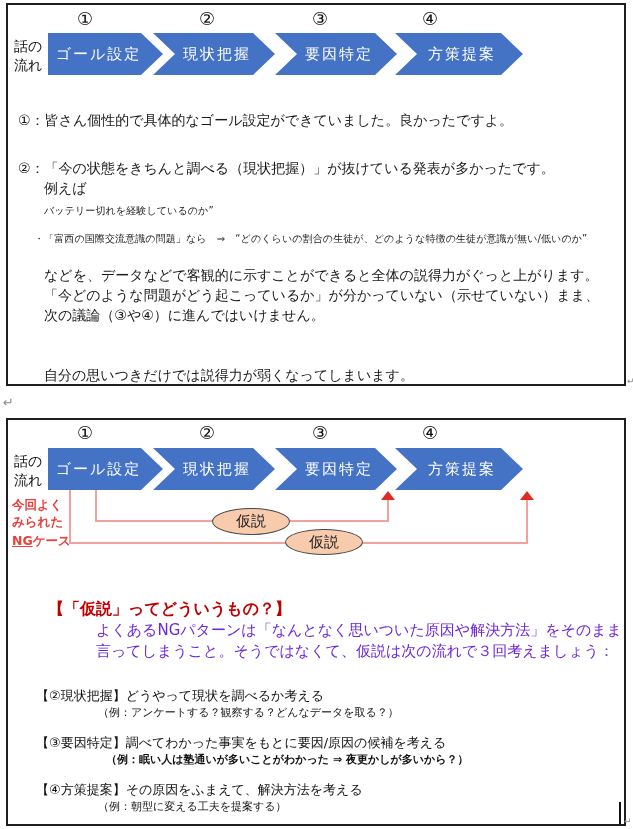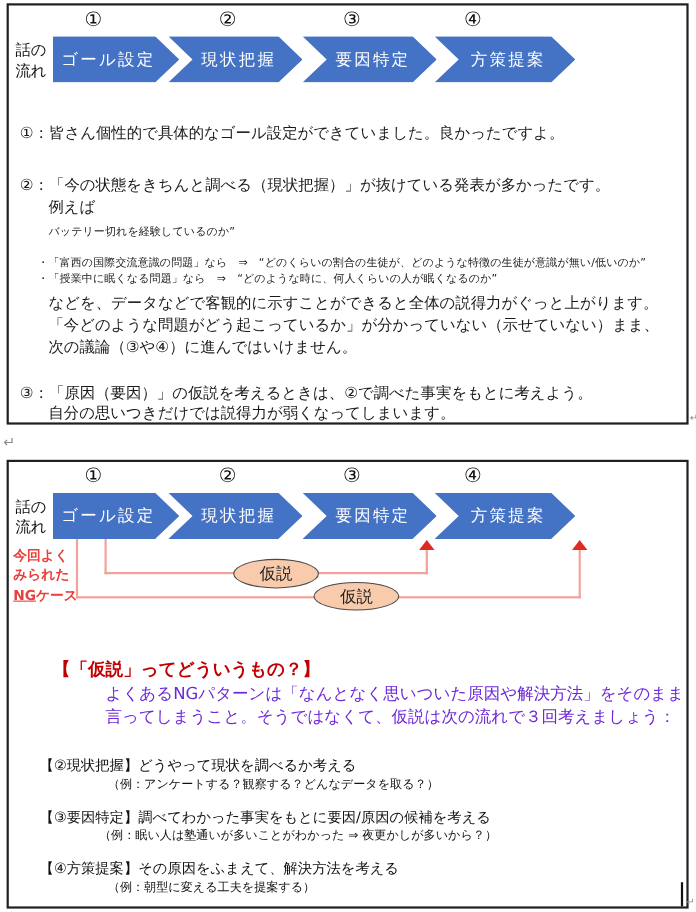--- a/index.html
+++ b/index.html
@@ -51,27 +51,25 @@
   <div class="arrow a-chev" style="left:153px;top:33px;width:122px;">現状把握</div>
   <div class="arrow a-chev" style="left:275px;top:33px;width:122px;">要因特定</div>
   <div class="arrow a-chev" style="left:395px;top:33px;width:128px;">方策提案</div>
 
   <div class="abs p14" style="left:18px;top:112px;">①：皆さん個性的で具体的なゴール設定ができていました。良かったですよ。</div>
   <div class="abs p14" style="left:18px;top:160px;">②：「今の状態をきちんと調べる（現状把握）」が抜けている発表が多かったです。</div>
   <div class="abs p14" style="left:44px;top:180px;">例えば</div>
 
   <div class="abs p10" style="left:44px;top:204px;">バッテリー切れを経験しているのか”</div>
   <div class="abs p10" style="left:34px;top:232px;">・「富西の国際交流意識の問題」なら　⇒　“どのくらいの割合の生徒が、どのような特徴の生徒が意識が無い/低いのか”</div>
-  <div class="abs p10" style="left:34px;top:246px;">・「授業中に眠くなる問題」なら　⇒　“どのような時に、何人くらいの人が眠くなるのか”</div>
 
   <div class="abs p14" style="left:44px;top:267px;">などを、データなどで客観的に示すことができると全体の説得力がぐっと上がります。</div>
   <div class="abs p14" style="left:44px;top:287px;">「今どのような問題がどう起こっているか」が分かっていない（示せていない）まま、</div>
   <div class="abs p14" style="left:44px;top:307px;">次の議論（③や④）に進んではいけません。</div>
 
-  <div class="abs p14" style="left:18px;top:349px;">③：「原因（要因）」の仮説を考えるときは、②で調べた事実をもとに考えよう。</div>
   <div class="abs p14" style="left:44px;top:367px;">自分の思いつきだけでは説得力が弱くなってしまいます。</div>
 
   <span class="abs pmark" style="left:627px;top:376px;font-size:9px;">↵</span>
   <span class="abs pmark" style="left:3px;top:395px;font-size:13px;">↵</span>
 
   <div class="panel panel-bottom"></div>
 
   <span class="num abs" style="left:85px;top:422px;">①</span>
   <span class="num abs" style="left:207px;top:422px;">②</span>
   <span class="num abs" style="left:320px;top:422px;">③</span>
@@ -103,21 +101,21 @@
   <div class="ellipse" style="left:285px;top:529px;width:78px;height:26px;">仮説</div>
 
   <div class="abs heading" style="left:48px;top:599px;">【「仮説」ってどういうもの？】</div>
   <div class="abs intro" style="left:48px;top:621px;">よくあるNGパターンは「なんとなく思いついた原因や解決方法」をそのまま</div>
   <div class="abs intro" style="left:48px;top:642px;">言ってしまうこと。そうではなくて、仮説は次の流れで３回考えましょう：</div>
 
   <div class="abs item-title" style="left:36px;top:687px;">【②現状把握】どうやって現状を調べるか考える</div>
   <div class="abs item-ex" style="left:98px;top:705px;">（例：アンケートする？観察する？どんなデータを取る？）</div>
 
   <div class="abs item-title" style="left:36px;top:734px;">【③要因特定】調べてわかった事実をもとに要因/原因の候補を考える</div>
-  <div class="abs item-ex" style="left:90px;top:752px;">（例：眠い人は塾通いが多いことがわかった ⇒ 夜更かしが多いから？）</div>
+  <div class="abs item-ex" style="left:106px;top:752px;font-weight:bold;">（例：眠い人は塾通いが多いことがわかった ⇒ 夜更かしが多いから？）</div>
 
   <div class="abs item-title" style="left:36px;top:781px;">【④方策提案】その原因をふまえて、解決方法を考える</div>
   <div class="abs item-ex" style="left:98px;top:799px;">（例：朝型に変える工夫を提案する）</div>
 
   <div class="caretbar" style="left:619px;top:802px;height:22px;"></div>
   <span class="abs pmark" style="left:624px;top:816px;font-size:9px;">↵</span>
 
 </div>
 
 </body></html>

